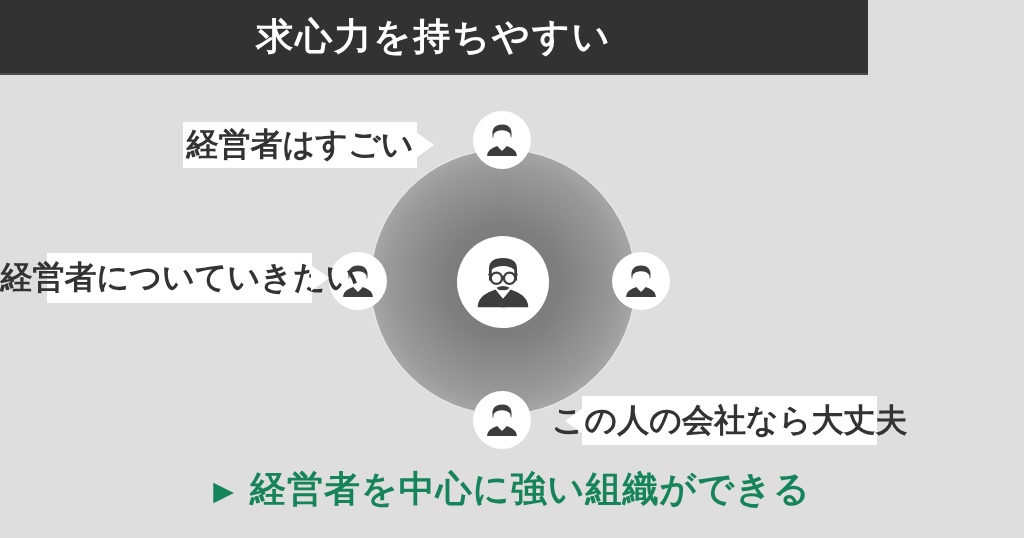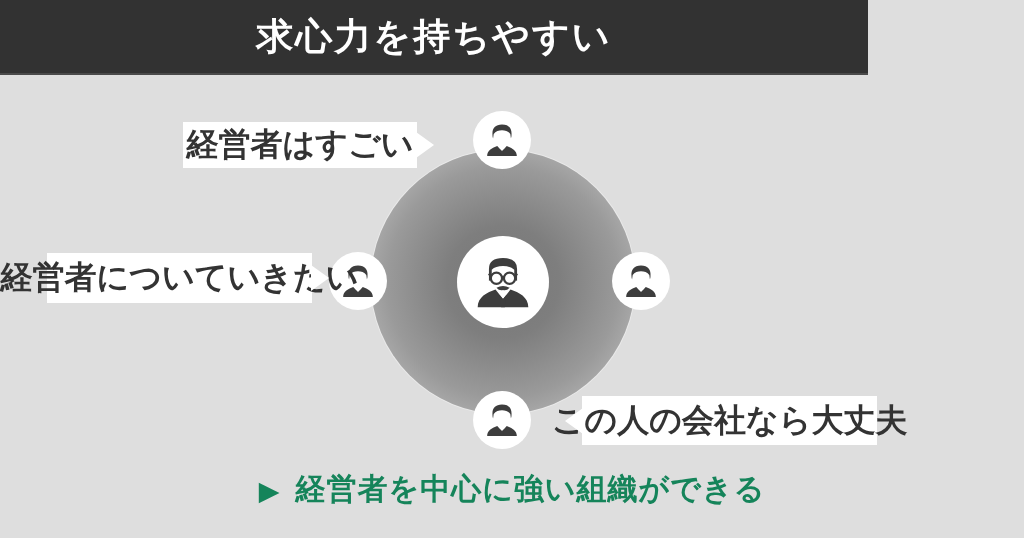--- a/index.html
+++ b/index.html
@@ -56,21 +56,21 @@
   .b-right{left:687px;top:253px;width:298px;height:50px;}
   .b-bottom{left:582px;top:396px;width:295px;height:49px;}
 
   
   .conclusion{
     position:absolute;left:0;top:466px;width:1024px;height:46px;z-index:3;
     display:flex;align-items:center;justify-content:center;gap:16px;
     color:#15845a;font-weight:bold;
   }
   .conclusion .marker{font-size:27px;line-height:1;transform:translateY(1px);}
-  .conclusion .text{font-size:30px;letter-spacing:1px;}
+  .conclusion .text{font-size:36px;letter-spacing:1px;}
 </style>
 </head>
 <body>
 
 <div class="canvas">
 
   <div class="header">
     <h1>求心力を持ちやすい</h1>
   </div>
 

